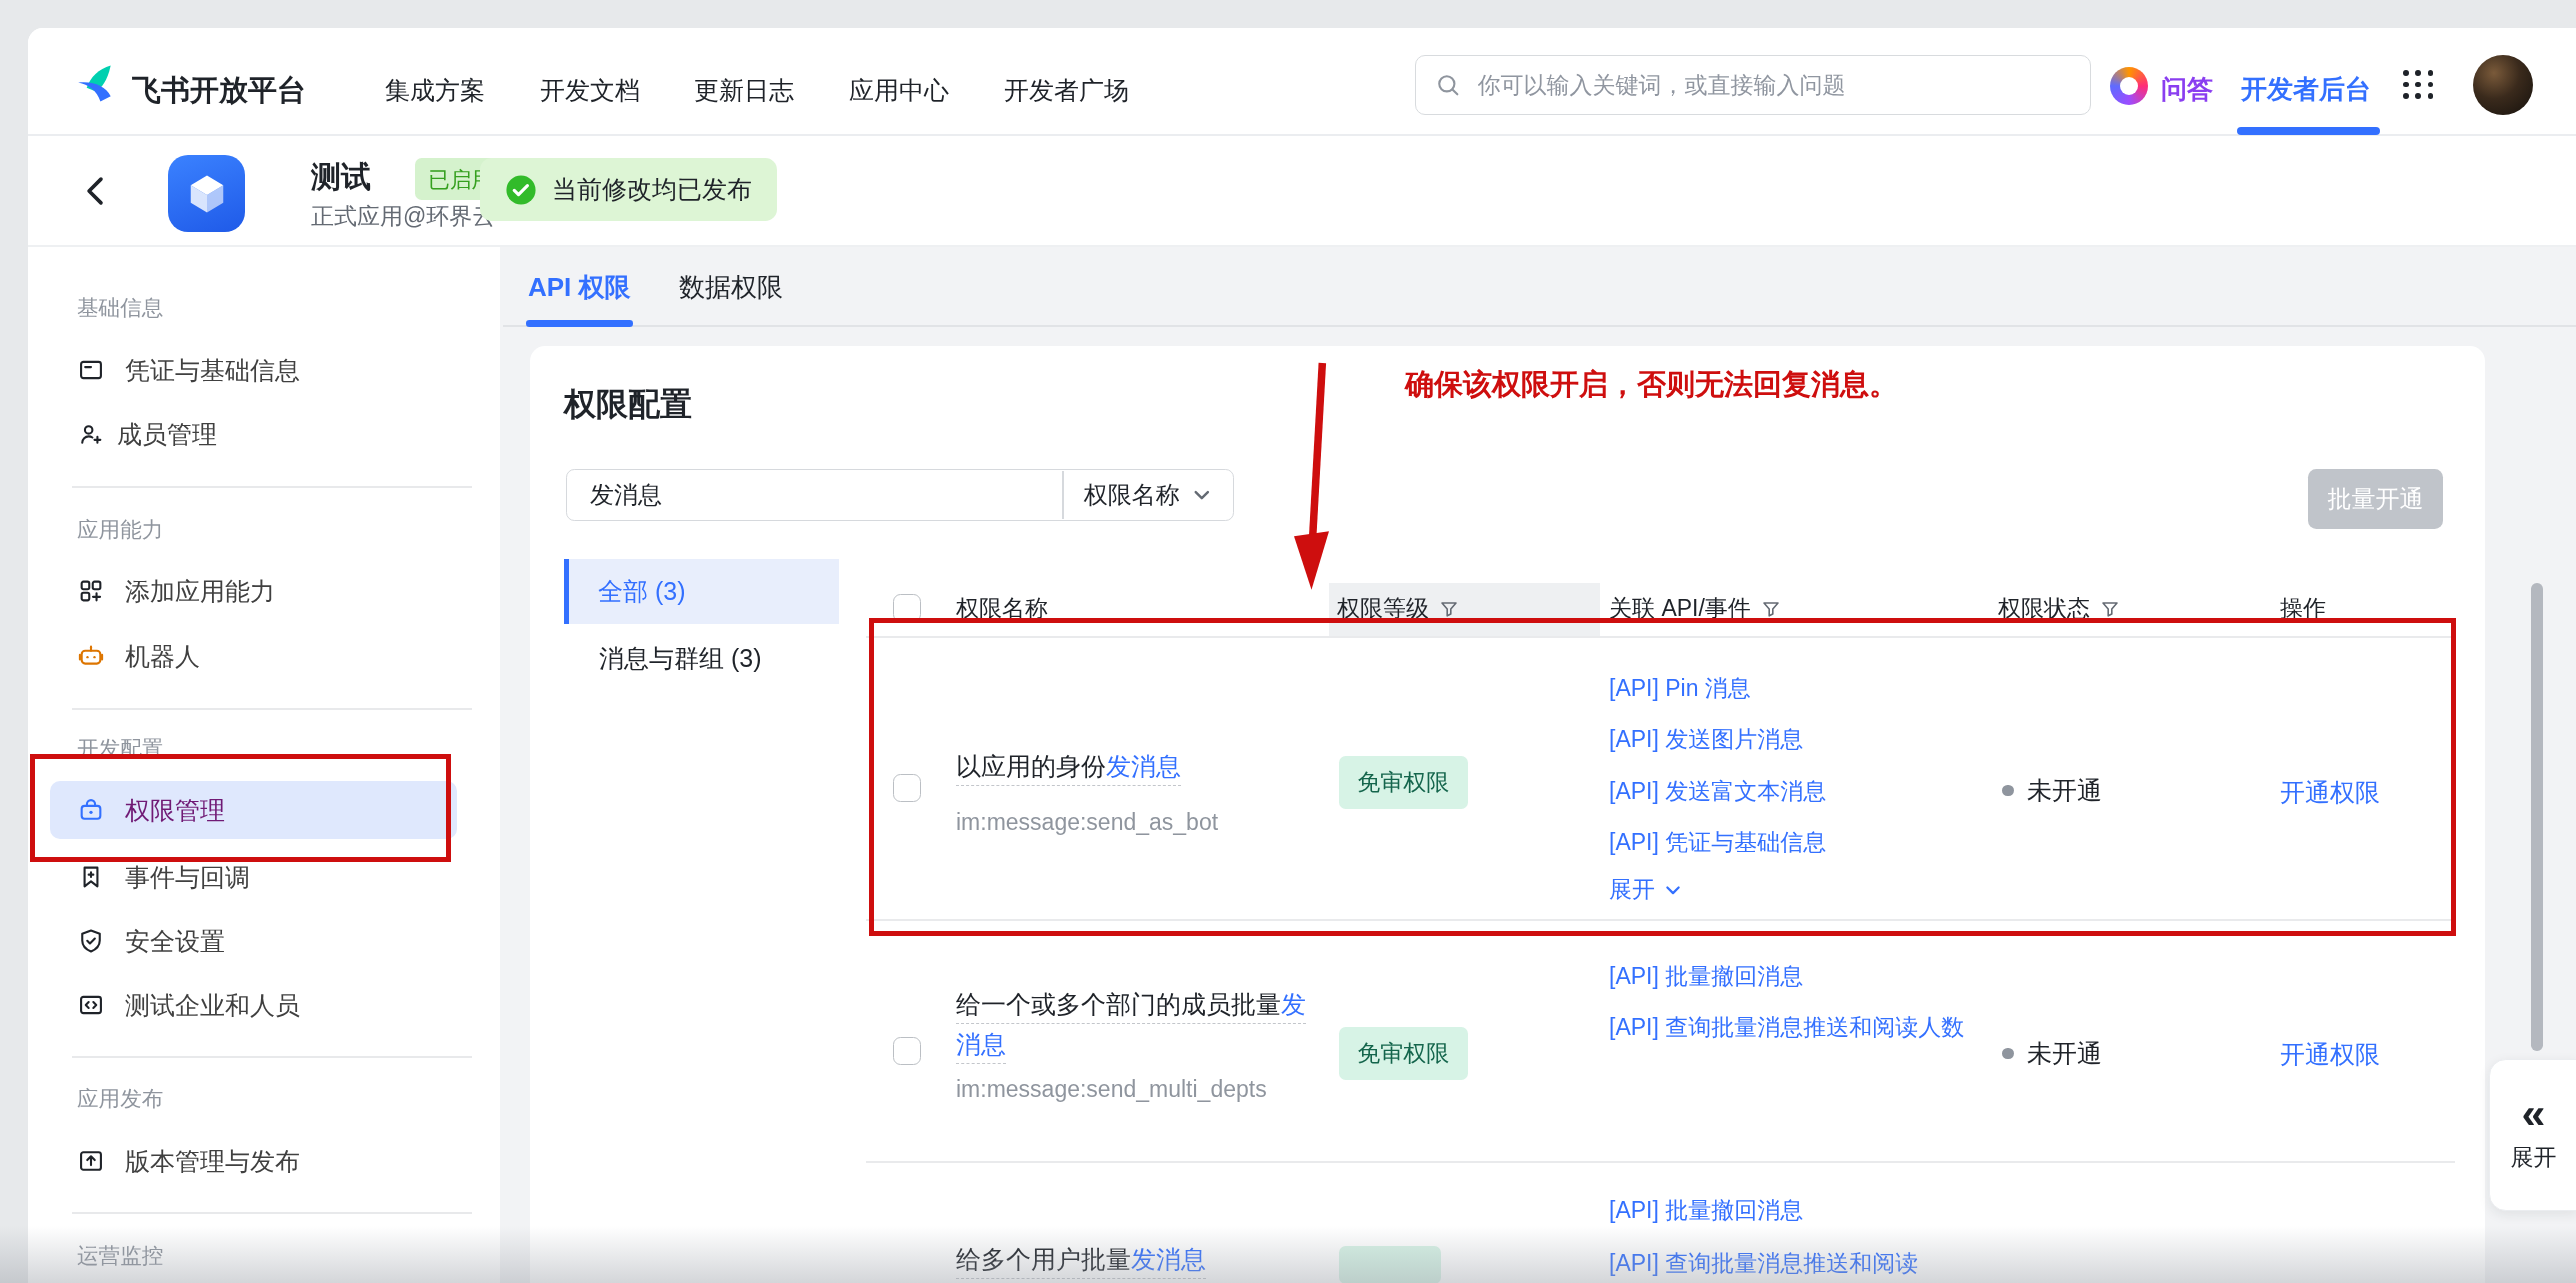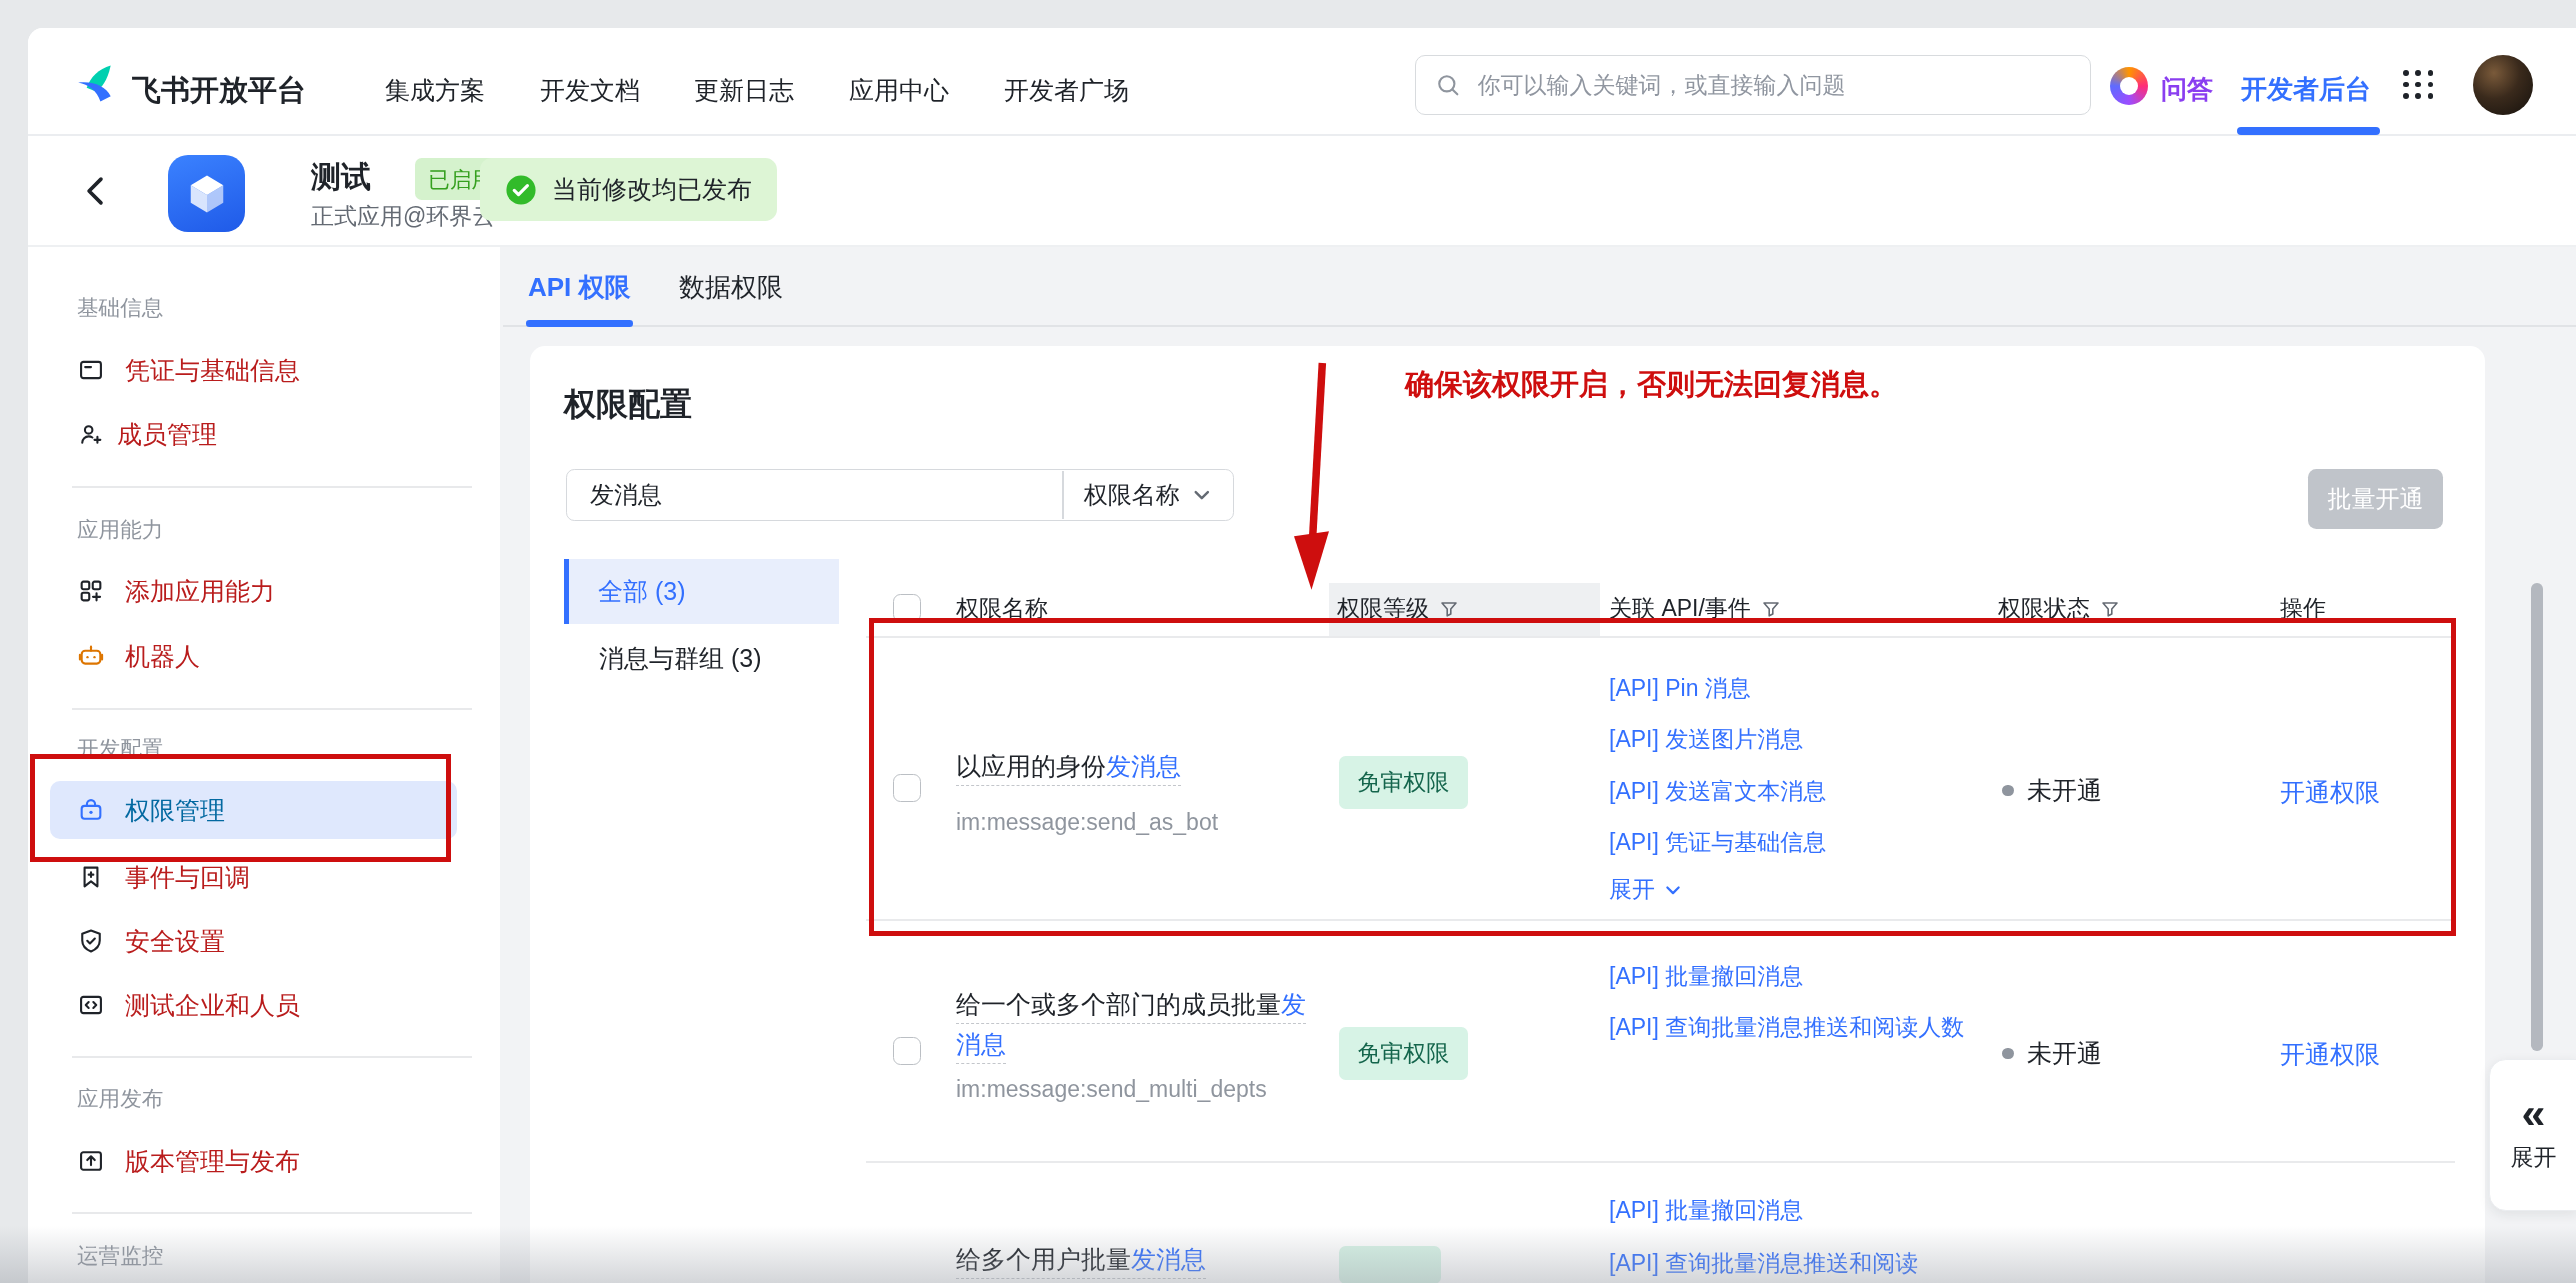--- a/index.html
+++ b/index.html
@@ -30,23 +30,23 @@
   
   .app-icon{width:77px;height:77px;border-radius:20px;background:linear-gradient(160deg,#3b82ff,#1f5ae8);display:flex;align-items:center;justify-content:center;}
   .app-title{font-size:30px;font-weight:700;color:#1f2329;}
   .badge-enabled{display:inline-block;font-size:21.6px;color:#35a01f;background:#d5f2cd;border-radius:6.7px;padding:6.7px 13.3px;}
   .app-sub{font-size:23px;color:#646a73;}
   .banner{display:flex;align-items:center;gap:15px;height:63px;background:#ddf5d5;border-radius:11.7px;padding:0 25px;}
   .banner-text{font-size:25px;color:#1f2329;}
   
   .sec-label{font-size:21.6px;color:#8f959e;}
   .side-row{display:flex;align-items:center;gap:20px;height:58px;width:380px;border-radius:10px;padding-left:27px;cursor:pointer;}
-  .side-row .lbl{font-size:25px;color:#b91c1c;}
+  .side-row .lbl{font-size:25px;color:#404040;}
   .side-row.active{background:#dfe8fd;}
-  .side-row.active .lbl{color:#0369a1;font-weight:500;}
+  .side-row.active .lbl{color:#701a75;font-weight:500;}
   .side-div{height:1.7px;background:#e8e9eb;left:72px;width:400px;}
   
   .tab{font-size:26px;font-weight:500;color:#1f2329;cursor:pointer;}
   .tab.active{color:#3370ff;font-weight:600;}
   .tab-underline{height:6.7px;border-radius:3.3px;background:#3370ff;}
   .tab-track{height:1.7px;background:#e1e3e6;}
   
   .card{left:530px;top:346px;width:1955px;height:999px;background:#fff;border-radius:15px;}
   .panel-title{font-size:32px;font-weight:600;color:#1f2329;}
   .search-group{display:flex;align-items:center;width:668px;height:52px;border:1.7px solid #d6d9dd;border-radius:8.3px;box-sizing:border-box;background:#fff;}

